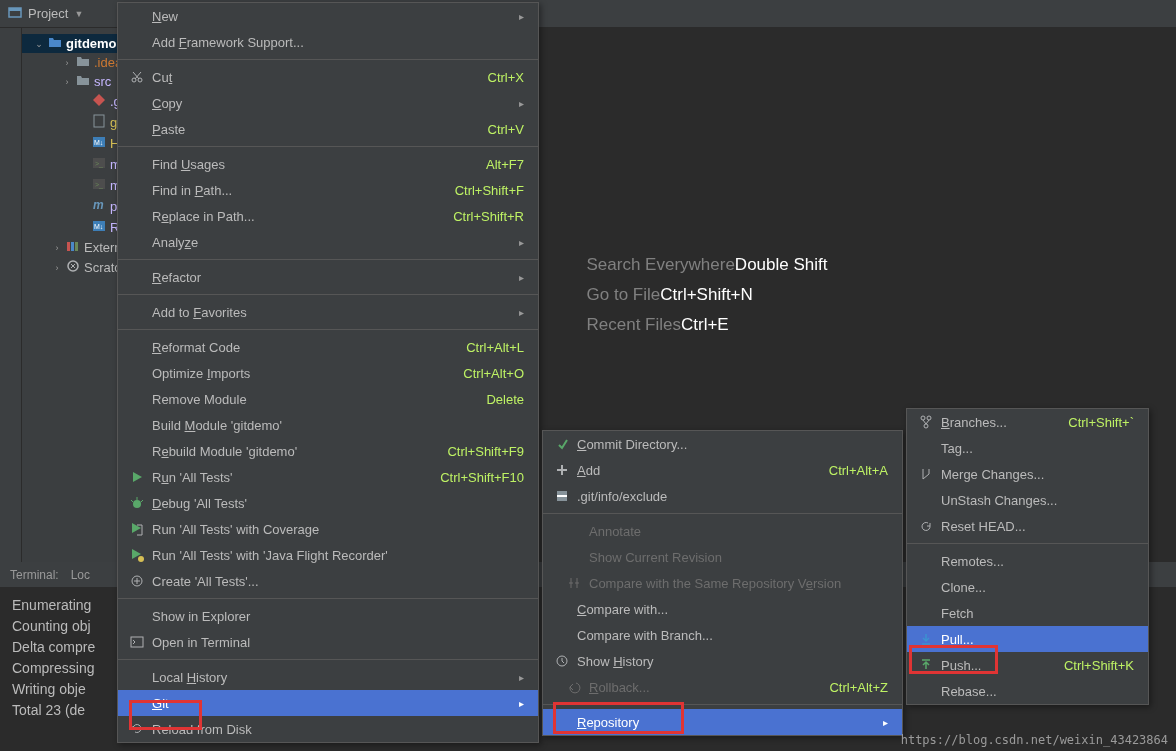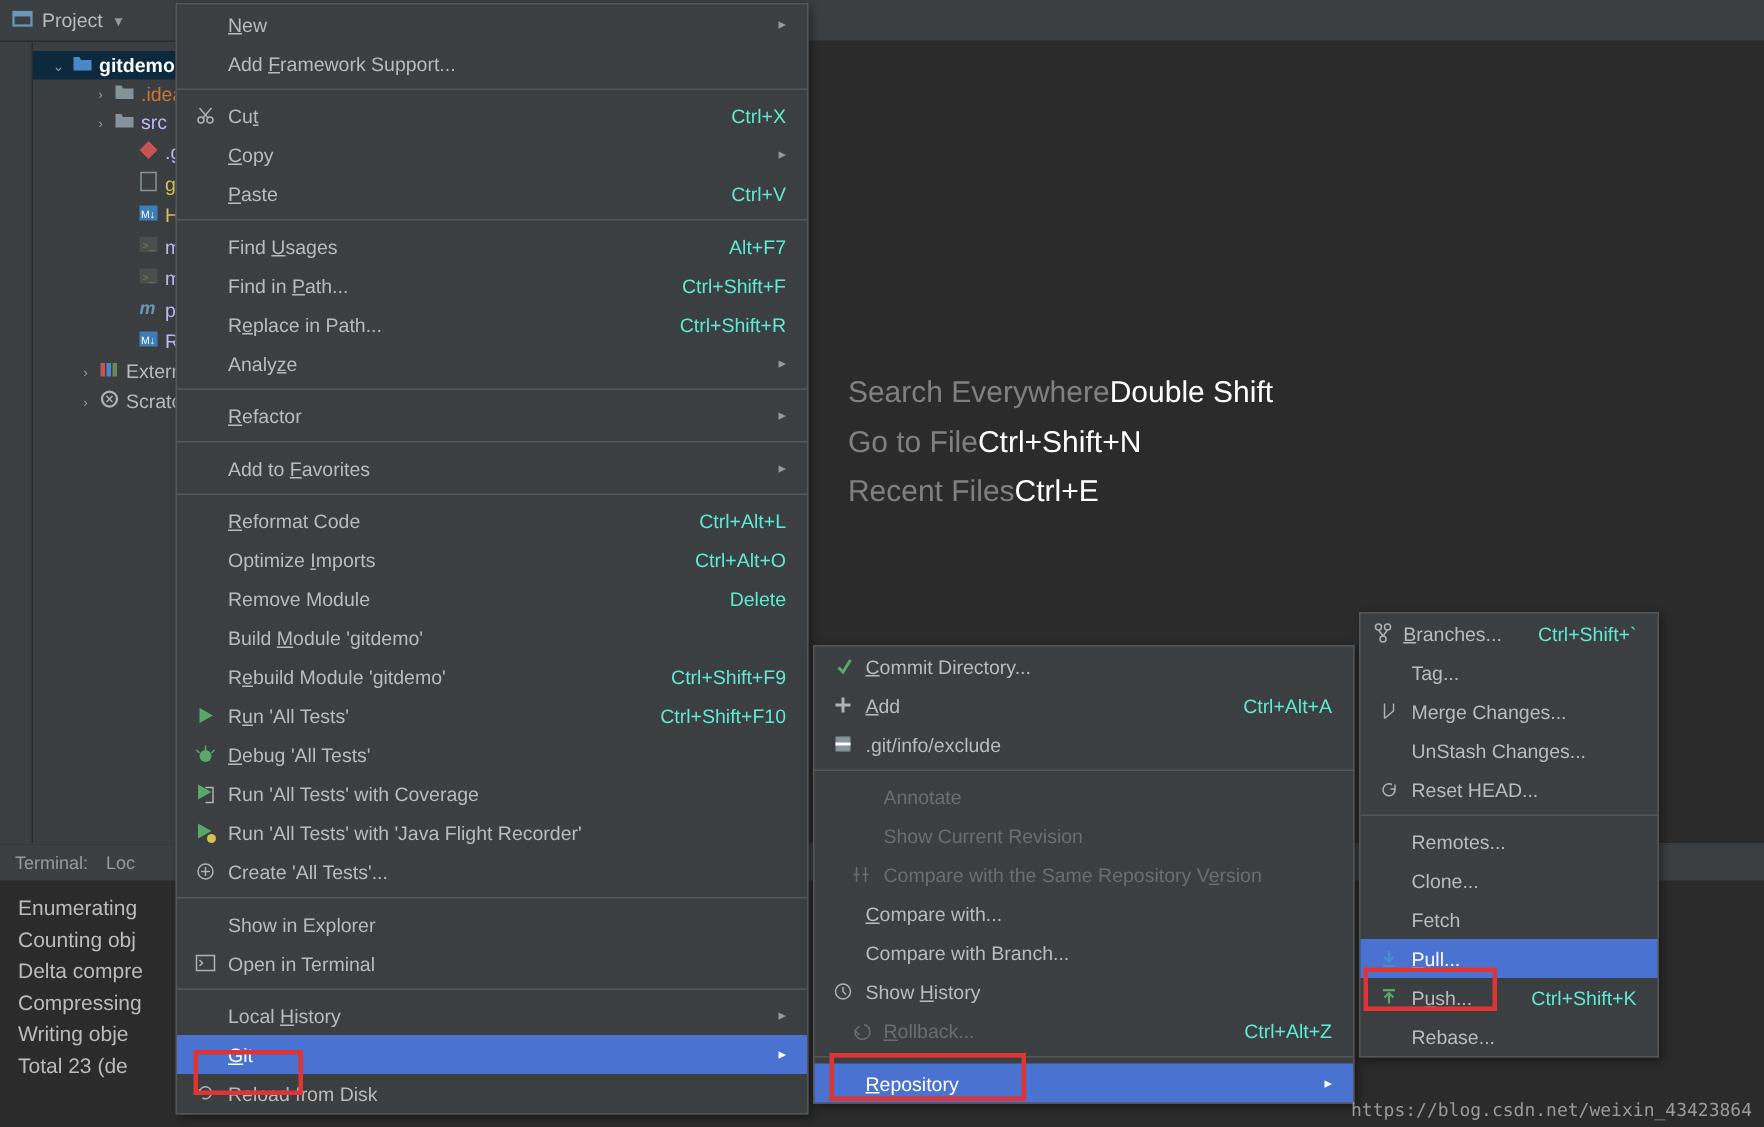--- a/index.html
+++ b/index.html
@@ -13,35 +13,35 @@
 .side-tabs { background:#3c3f41; width:22px; border-right:1px solid #2b2b2b; }
 .project-tree { background: #3b3e40; width: 216px; padding-top: 6px; }
 .tree-root { background:#0d293e; display:flex; align-items:center; padding:2px 4px; padding-left:28px; }
 .tree-chevron { font-size:9px; color:#999; margin-right:4px; width:10px; display:inline-block; text-align:center; }
 .tree-item { display:flex; align-items:center; padding:2px 4px; }
 .folder-orange { color:#cc7832; }
 .file-yellow { color:#d6bf55; }
 .file-normal { color:#c4b5fd; }
 
 .editor-area { flex:1; background:#2b2b2b; position:relative; display:flex; flex-direction:column; align-items:center; justify-content:center; }
-.hint-row { display:flex; margin:10px 0; font-size:20px;align-items:flex-end; }
+.hint-row { display:flex; margin:10px 0; font-size:17px;align-items:flex-end; }
 .hint-label { color:#808080; }
 .hint-key { color:#ffffff; }
 
 .terminal-panel { background:#2b2b2b; border-top:1px solid #3c3f41; }
 .terminal-header { background:#3c3f41; padding:5px 10px; color:#999; font-size:12px; display:flex; gap:12px; }
 .terminal-body { padding:8px 12px; font-family:Consolas,monospace; font-size:14px; color:#bbbbbb; line-height:21px; }
 
 .context-menu { position:absolute; background:#3c3f41; border:1px solid #565656; box-shadow:2px 2px 6px rgba(0,0,0,0.4); }
 .menu-item { display:flex; align-items:center; padding:4px 14px 4px 10px; color:#bbbbbb; min-height:26px;justify-content:flex-end; }
 .menu-item.disabled { color:#6d6d6d;margin-left:12px; }
 .menu-item.selected { background:#4a72d1; color:#fff; }
 .menu-icon { width:18px; height:16px; margin-right:6px; display:flex; align-items:center; justify-content:center; font-size:12px; }
 .menu-label { flex:1; }
-.menu-shortcut { color:#5eead4; margin-left:24px; }
+.menu-shortcut { color:#bef264; margin-left:24px; }
 .menu-submenu-arrow { margin-left:20px; font-size:10px; color:#999; }
 .menu-item.selected .menu-submenu-arrow { color:#fff; }
 .menu-sep { height:1px; background:#565656; margin:4px 0; }
 .mnemonic { text-decoration:underline; }
 
 .red-box { position:absolute; border:3px solid #e03434; pointer-events:none; }
 
 .watermark { position:absolute; bottom:4px; right:8px; color:#9a9a9a; font-size:12px; font-family:Consolas,monospace; z-index:50; }
 </style>
 </head>
@@ -430,21 +430,21 @@
       <span class="menu-shortcut">Ctrl+Alt+Z</span>
     </div>
     <div class="menu-sep"></div>
     <div class="menu-item selected">
       <span class="menu-icon"></span>
       <span class="menu-label"><span class="mnemonic">R</span>epository</span>
       <span class="menu-submenu-arrow">▸</span>
     </div>
   </div>
 
-<div class="context-menu" id="menu3" style="left:906px; top:408px; width:200px;">
+<div class="context-menu" id="menu3" style="left:906px; top:408px; width:243px;">
     <div class="menu-item">
       <span class="menu-icon">
         <svg width="14" height="14">
           <circle cx="4" cy="3" r="2" fill="none" stroke="#afb1b3"></circle>
           <circle cx="10" cy="3" r="2" fill="none" stroke="#afb1b3"></circle>
           <circle cx="7" cy="11" r="2" fill="none" stroke="#afb1b3"></circle>
           <path d="M4 5 L7 9 M10 5 L7 9" stroke="#afb1b3"></path>
         </svg>
       </span>
       <span class="menu-label"><span class="mnemonic">B</span>ranches...</span>

